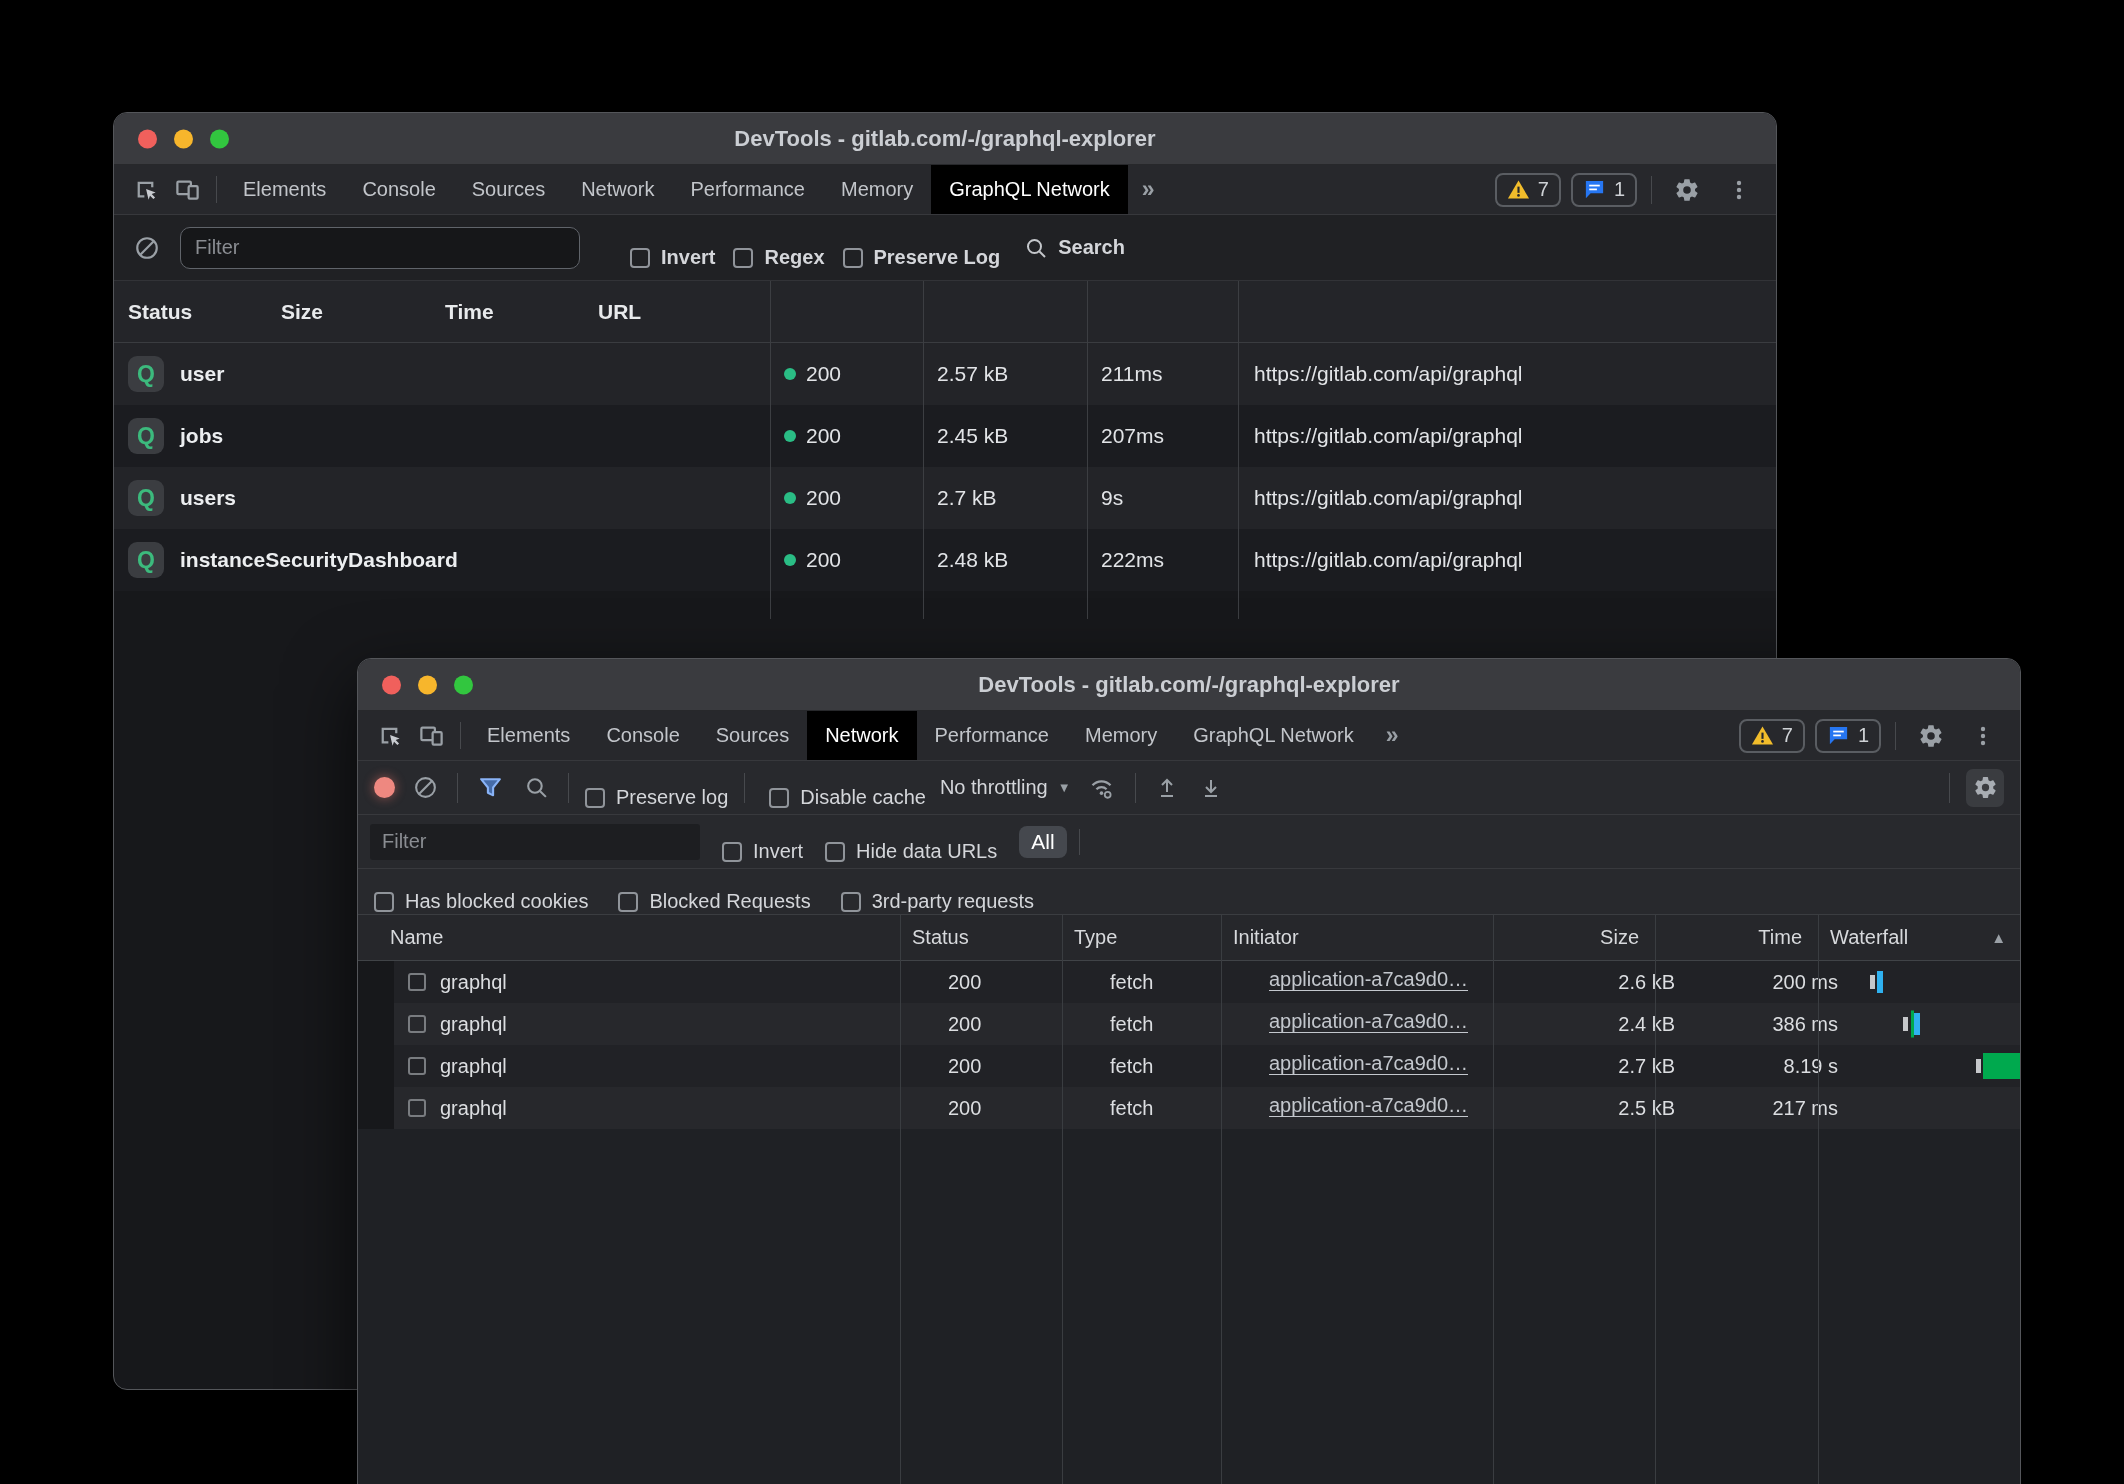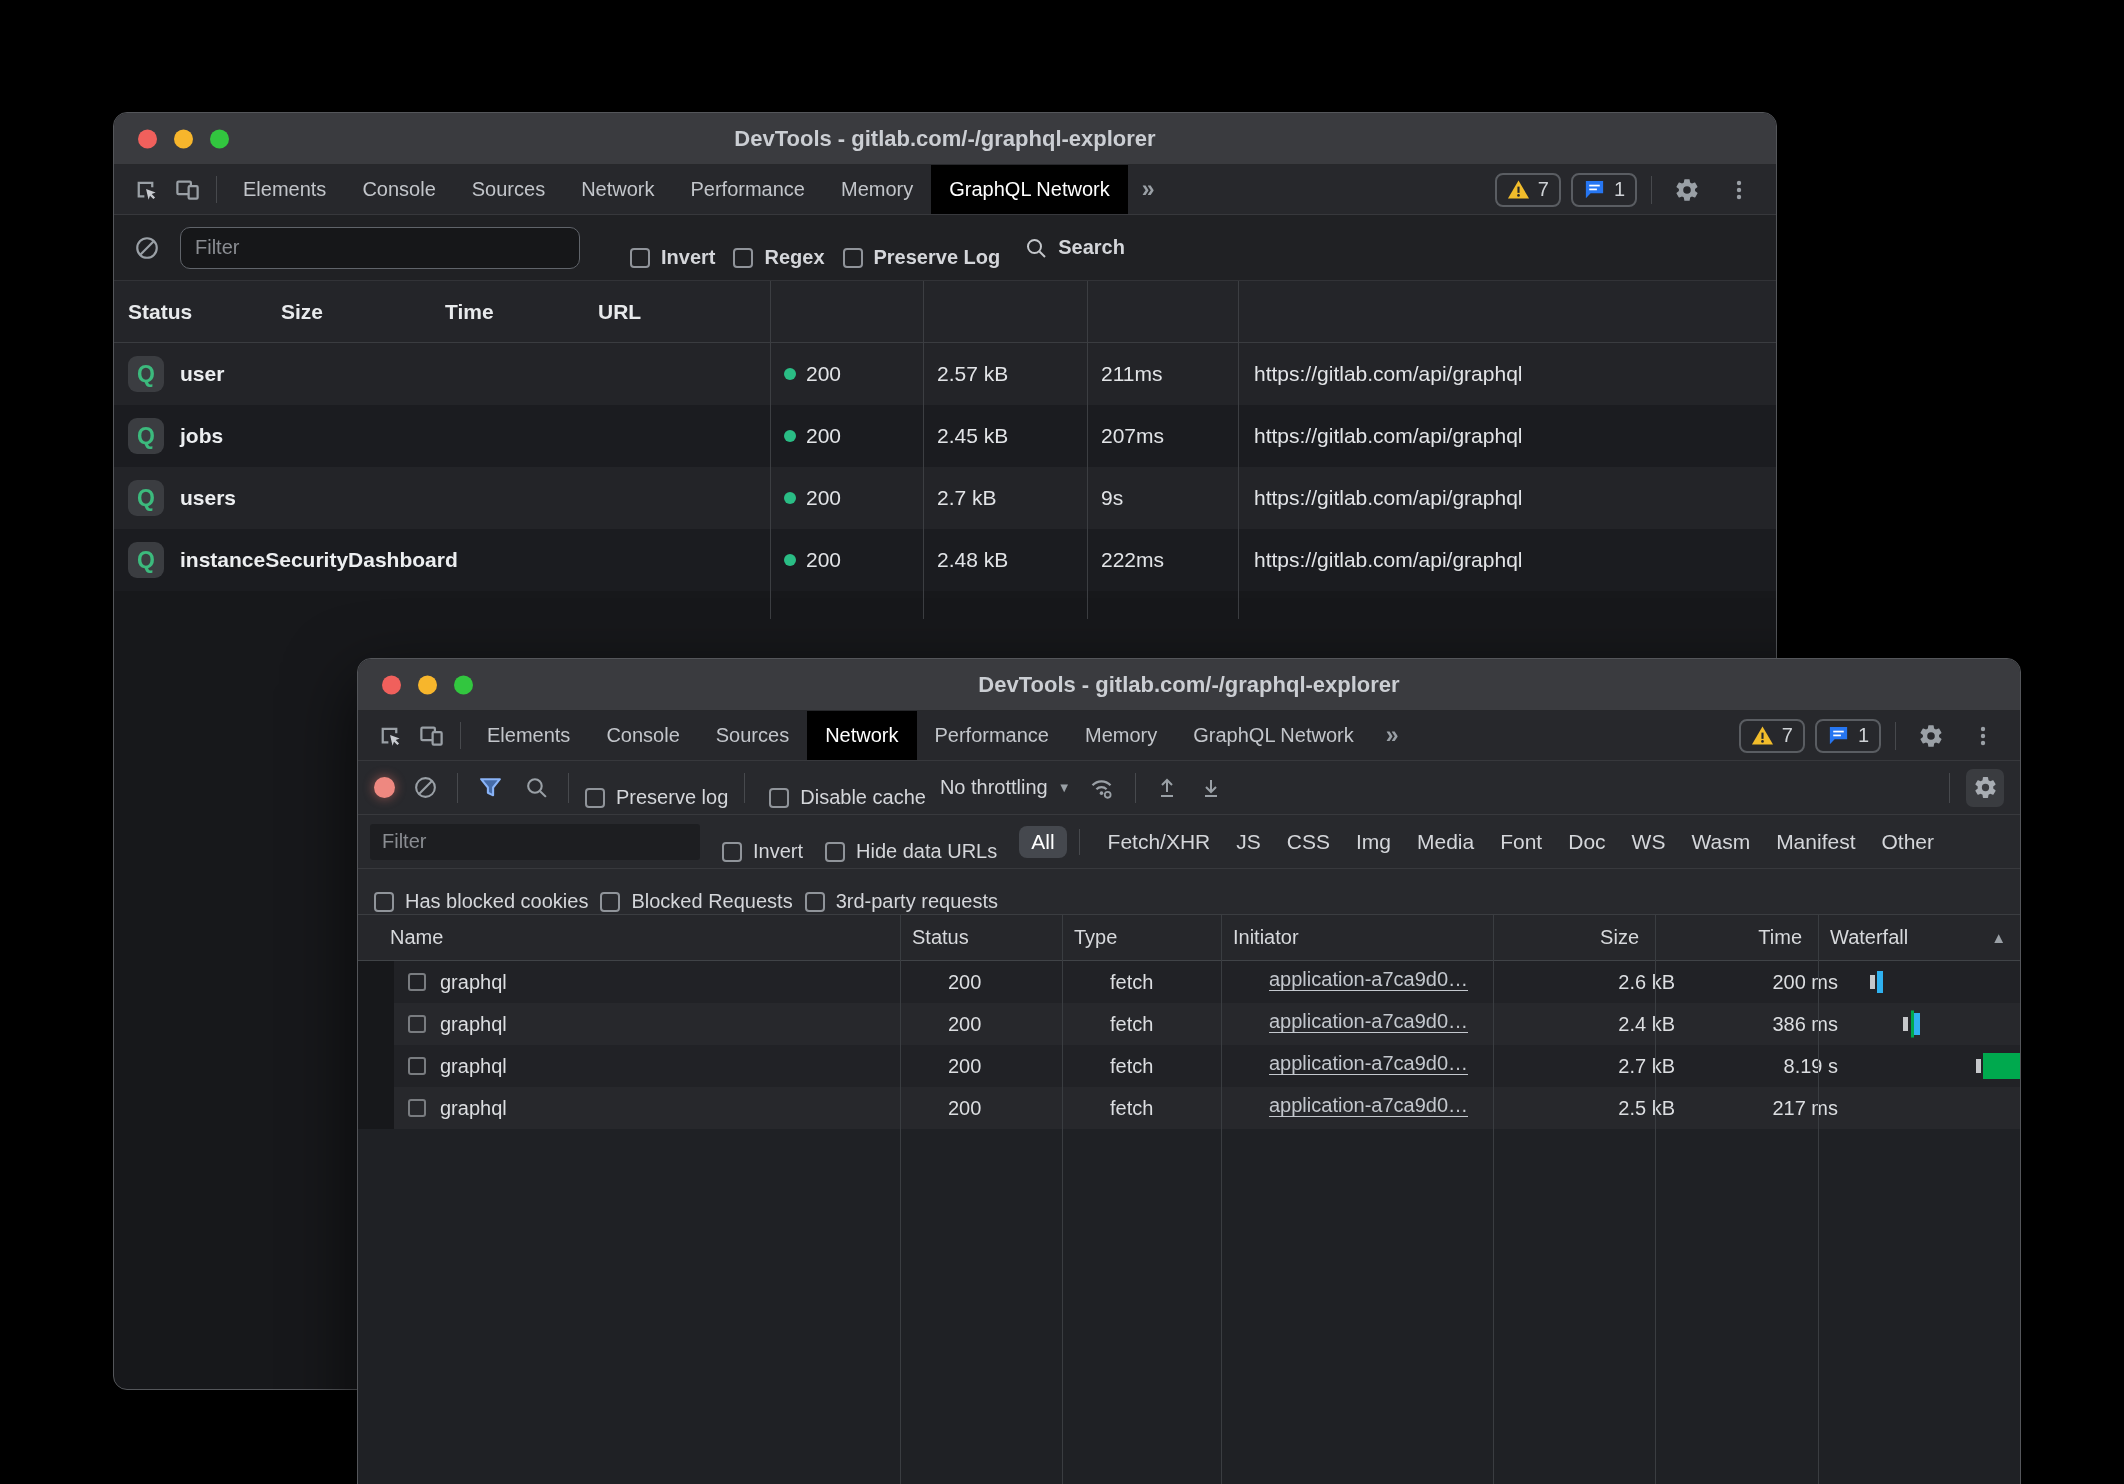--- a/index.html
+++ b/index.html
@@ -71,21 +71,21 @@
   .toolbar-spacer{flex:1;}
   .gear-box{width:38px;height:38px;border-radius:7px;background:#3a3c40;display:flex;align-items:center;justify-content:center;}
 
   .net-filterrow{height:54px;background:#28292d;border-bottom:1px solid #38393d;display:flex;align-items:center;gap:22px;padding:0 12px;}
   .net-input{width:330px;height:36px;border:none;border-radius:3px;background:#1d1e21;color:#e8eaed;font-size:20px;padding:0 12px;outline:none;}
   .net-input::placeholder{color:#8a8d92;}
   .chiprow{display:flex;align-items:center;gap:26px;}
   .chip{font-size:21px;color:#d4d6da;white-space:nowrap;}
   .chip.selected{background:#45484e;color:#fff;border-radius:8px;padding:4px 12px;}
 
-  .net-checkrow{height:46px;background:#28292d;border-bottom:1px solid #3b3d41;display:flex;align-items:center;gap:12px;padding:0 16px;}
+  .net-checkrow{height:46px;background:#28292d;border-bottom:1px solid #3b3d41;display:flex;align-items:center;gap:30px;padding:0 16px;}
 
   .net-table{position:relative;height:654px;display:flex;flex-direction:column;}
   .net-header{display:flex;height:46px;background:#26272b;align-items:center;font-size:20px;font-weight:500;color:#d7d9dc;
     border-bottom:1px solid #404347;flex:0 0 auto;}
   .n-c1{width:542px;padding-left:32px;}
   .n-c2{width:162px;padding-left:12px;}
   .n-c3{width:159px;padding-left:12px;}
   .n-c4{width:272px;padding-left:12px;}
   .n-c5{width:162px;padding-right:16px;text-align:right;}
   .n-c6{width:163px;padding-right:16px;text-align:right;}
@@ -425,33 +425,20 @@
       <span>Invert</span>
     </span>
     <span class="checkgroup" style="font-weight:400;">
       <span class="checkbox"></span>
       <span>Hide data URLs</span>
     </span>
     <span class="chiprow" style="gap:0;">
       <span class="chip selected">All</span>
       <span class="vdiv" style="height:26px;margin:0 12px;"></span>
     </span>
-    <span class="chiprow" style="margin-left:-6px;">
-      <span class="chip">Fetch/XHR</span>
-      <span class="chip">JS</span>
-      <span class="chip">CSS</span>
-      <span class="chip">Img</span>
-      <span class="chip">Media</span>
-      <span class="chip">Font</span>
-      <span class="chip">Doc</span>
-      <span class="chip">WS</span>
-      <span class="chip">Wasm</span>
-      <span class="chip">Manifest</span>
-      <span class="chip">Other</span>
-    </span>
   </div>
 
   <div class="net-checkrow">
     <span class="checkgroup" style="font-weight:400;">
       <span class="checkbox"></span>
       <span>Has blocked cookies</span>
     </span>
     <span class="checkgroup" style="font-weight:400;">
       <span class="checkbox"></span>
       <span>Blocked Requests</span>

